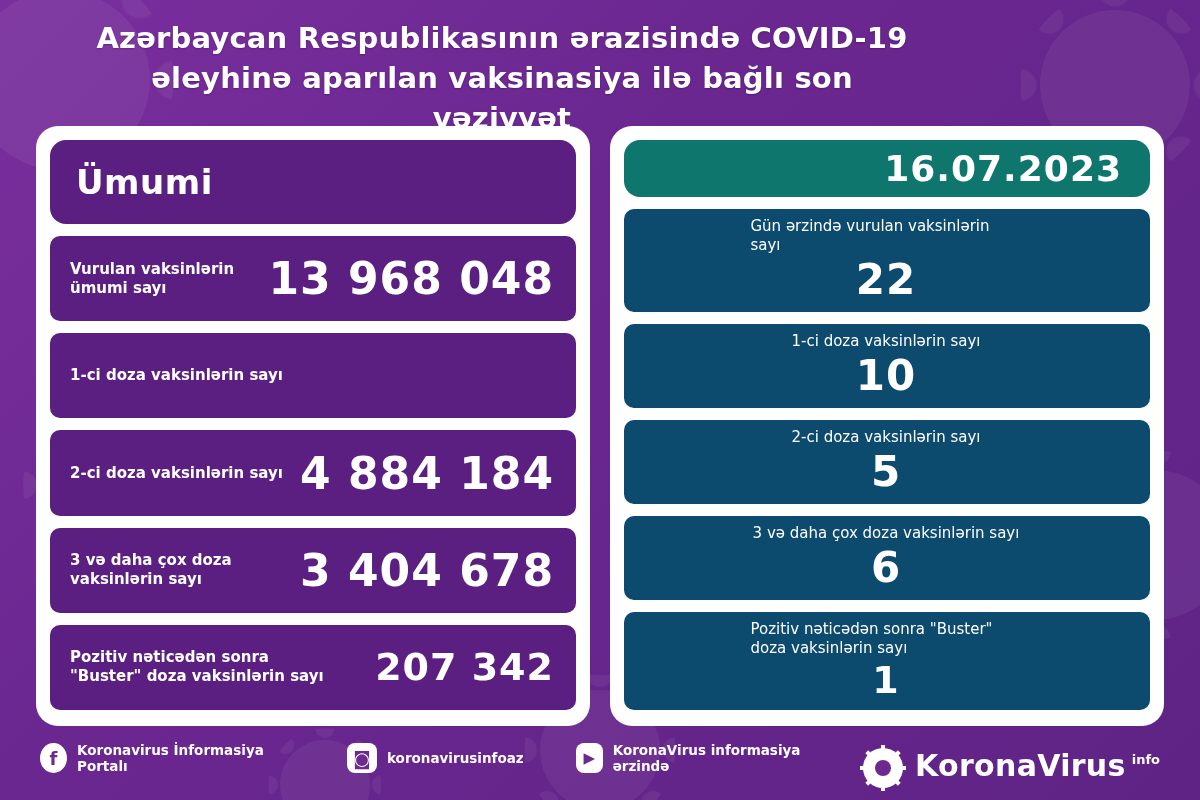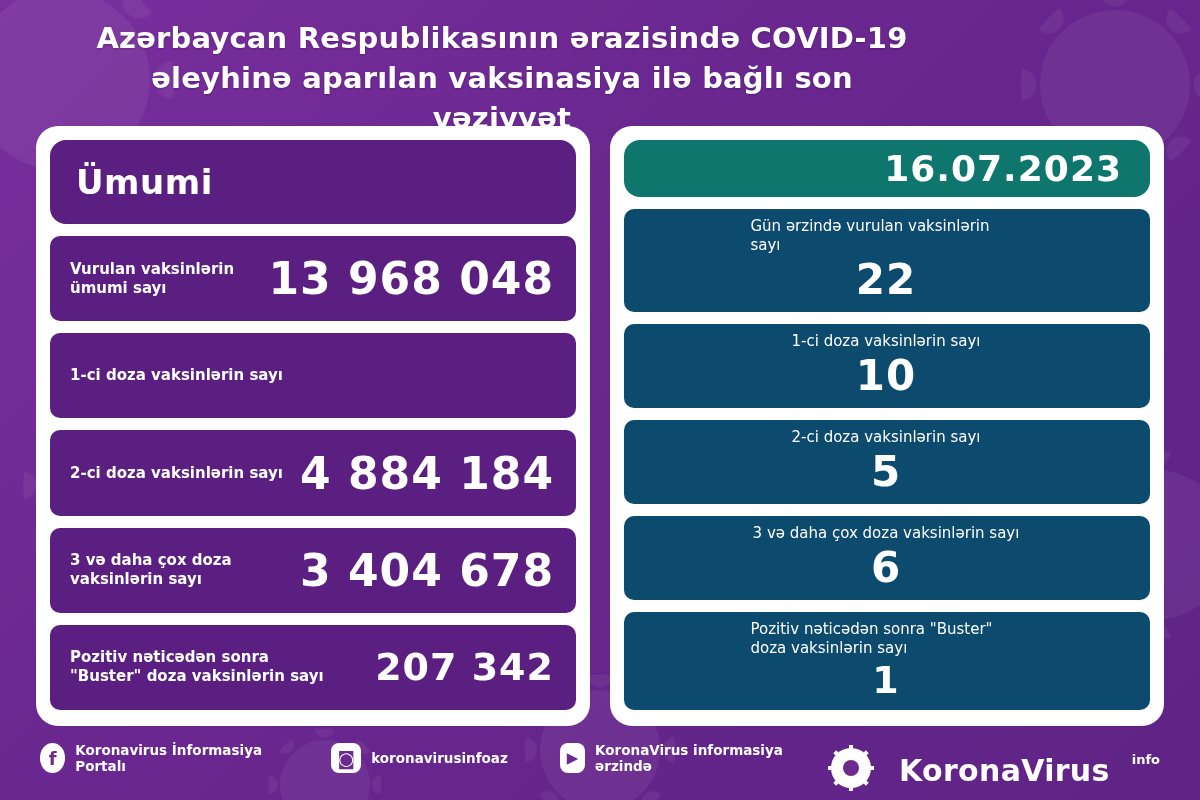--- a/index.html
+++ b/index.html
@@ -160,22 +160,22 @@
     color: #6c2a8e;
     border-radius: 8px;
     display: flex; align-items: center; justify-content: center;
     font-size: 18px; font-weight: bold;
   }
   .ico.circle { border-radius: 50%; }
   .ico.yt { border-radius: 8px; font-size: 15px; }
   .brand {
     margin-left: auto;
     display: flex;
-    align-items: flex-end;
-    gap: 28px;
+    align-items: flex-start;
+    gap: 12px;
     margin-top: 19px;
   }
   .brand .sun {
     position: relative;
     width: 40px; height: 40px;
     border-radius: 50%;
     background: #ffffff;
   }
   .brand .sun::after {
     content: "";

